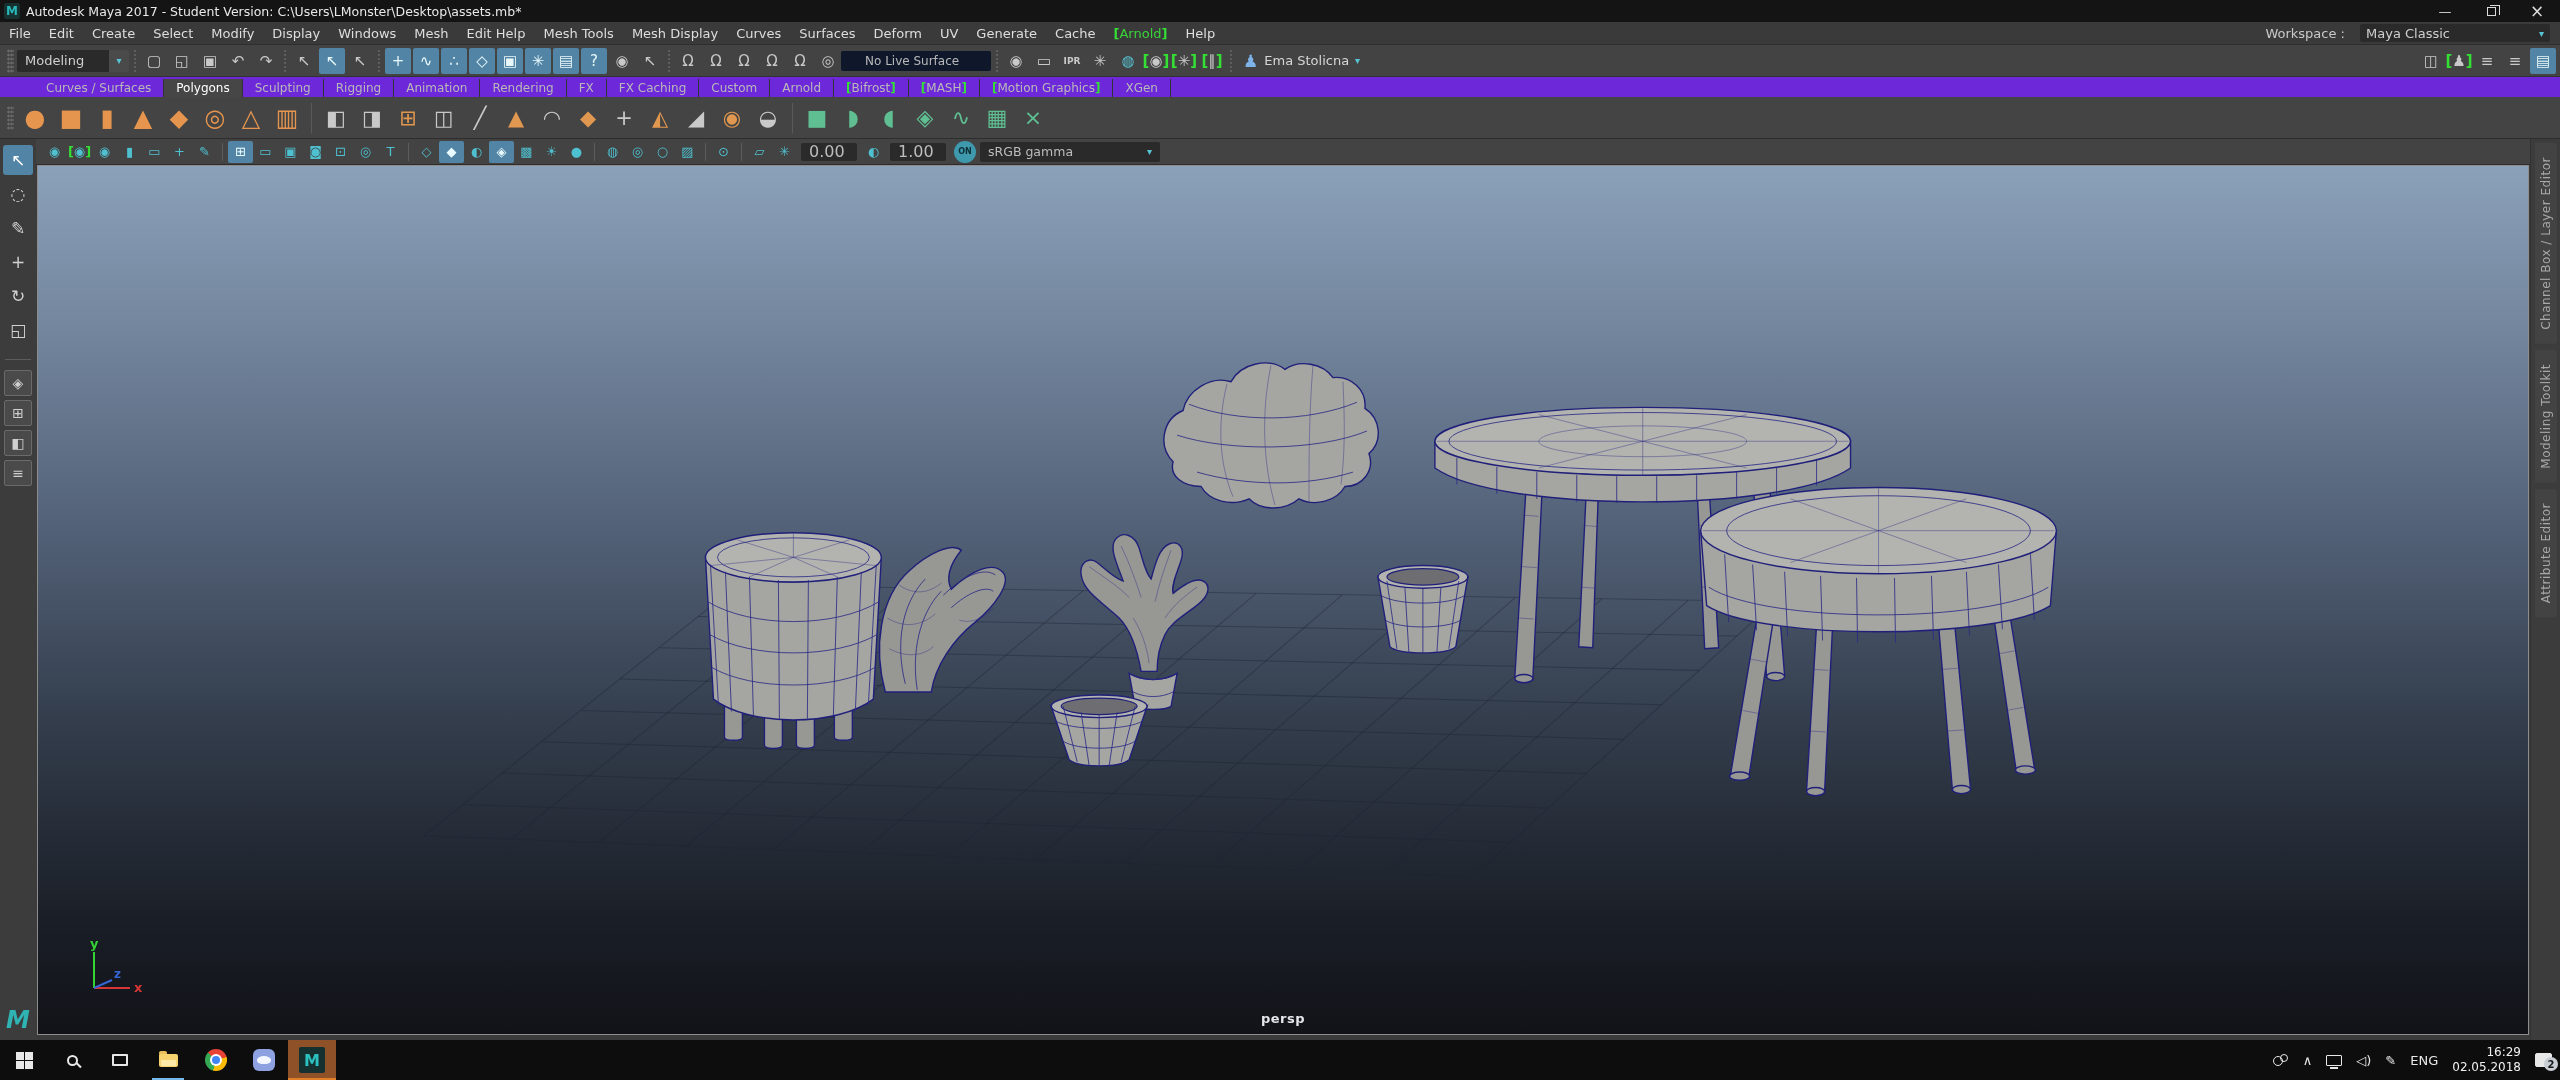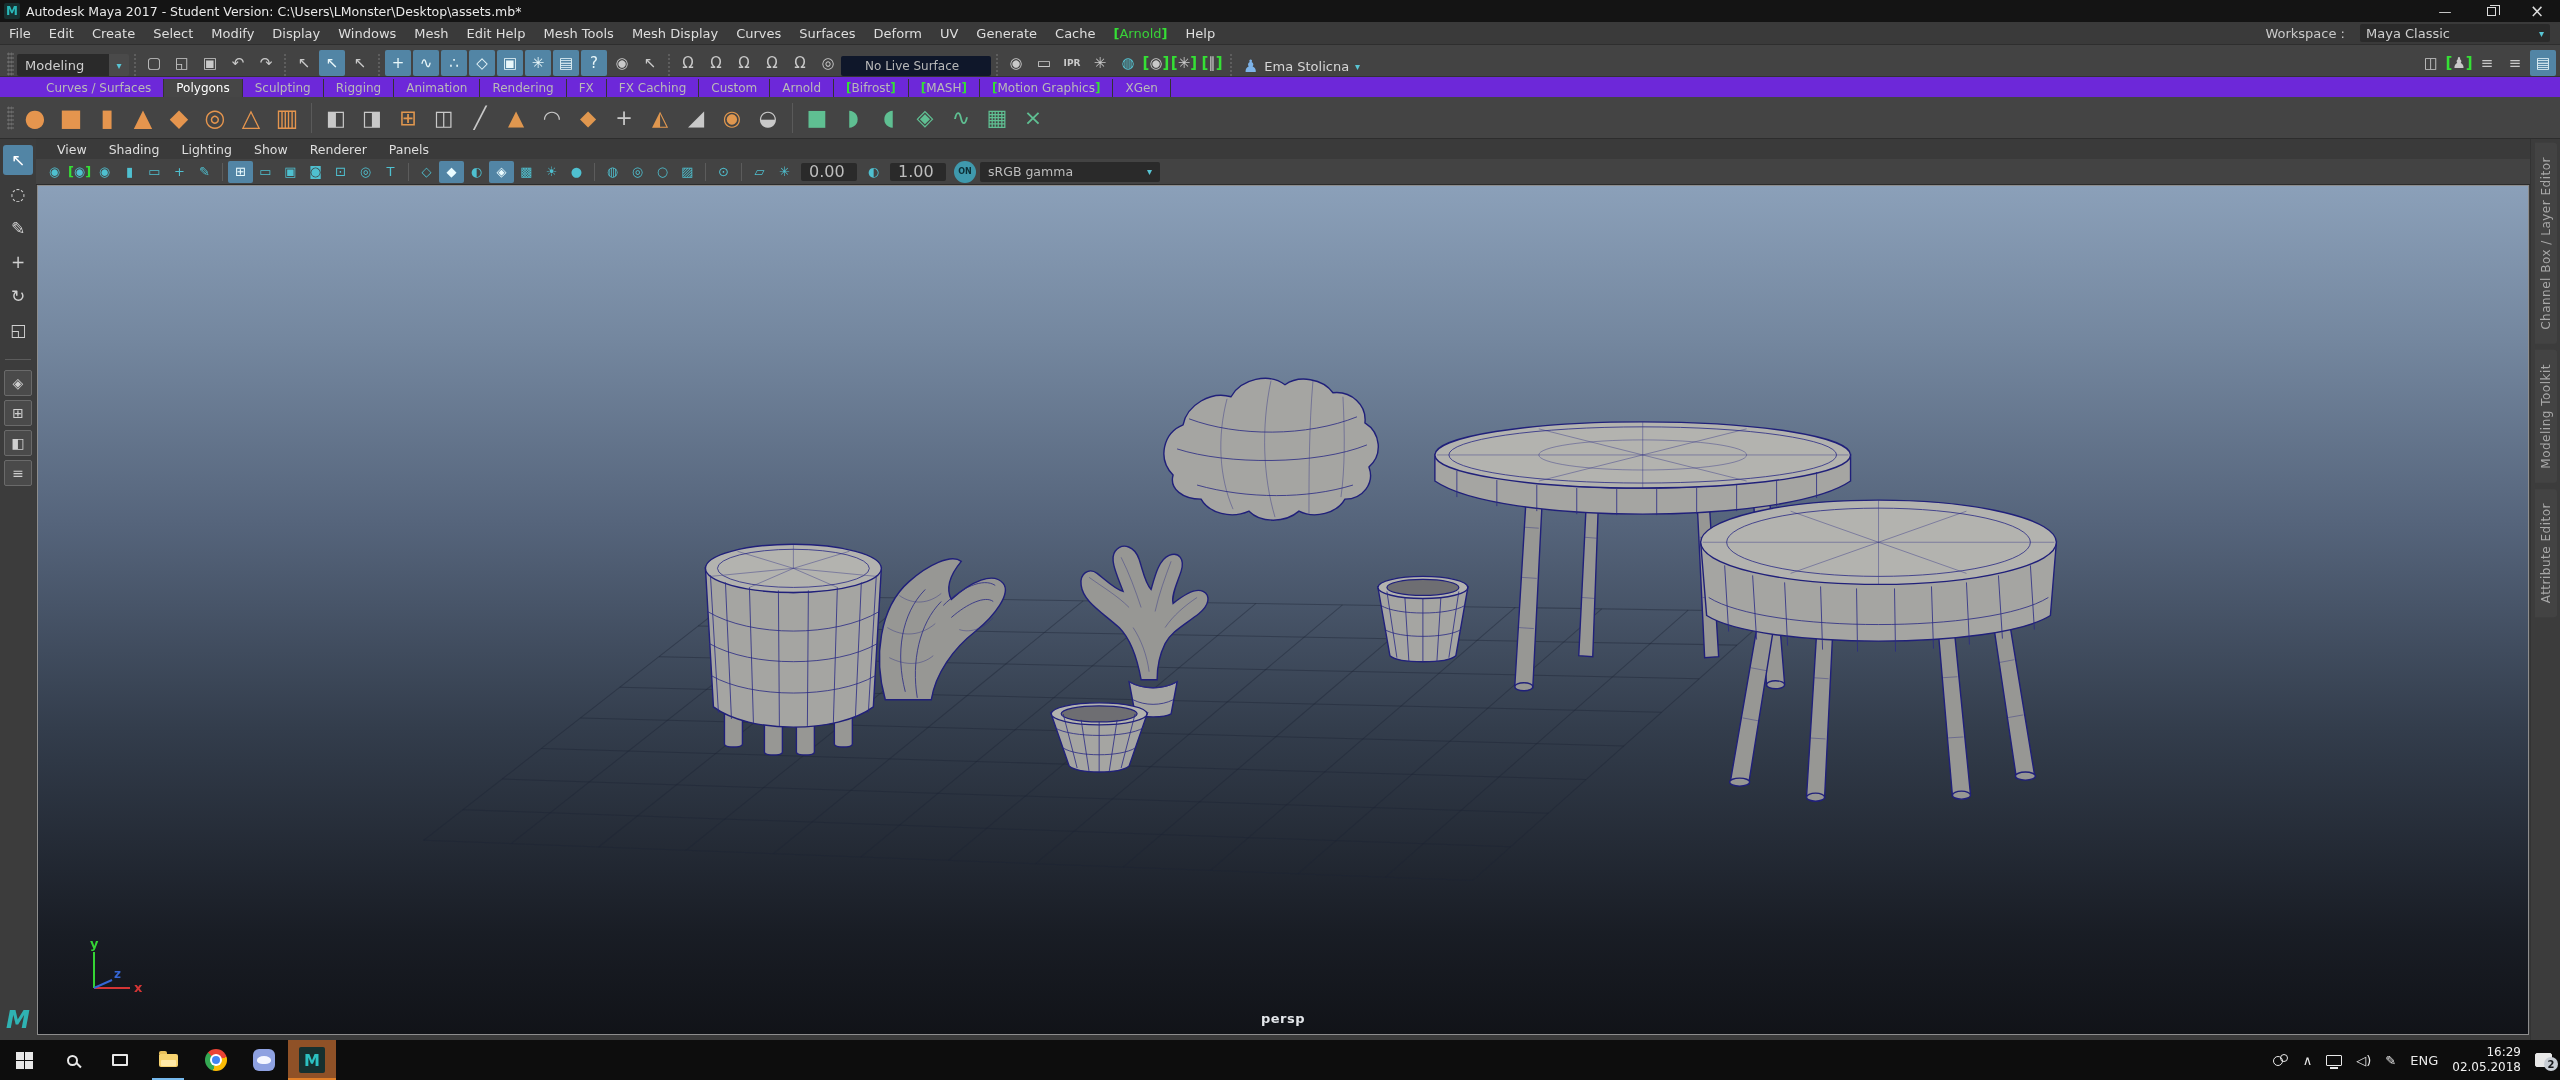--- a/index.html
+++ b/index.html
@@ -21,21 +21,21 @@
   .menu-item { padding:0 9px; color:#dedede; font-size:13px; }
   .menu-item.green { color:#39d339; }
   .bracketed::before { content:"["; color:#35e035; font-weight:700; }
   .bracketed::after { content:"]"; color:#35e035; font-weight:700; }
   .workspace { margin-left:auto; display:flex; align-items:center; gap:15px; padding-right:10px; }
   .workspace .wlabel { color:#c9c9c9; }
   .wselect { width:190px; height:18px; background:#2a2a2a; display:flex; align-items:center; padding:0 6px; color:#cfcfcf; border-radius:2px; }
   .wselect .caret { margin-left:auto; color:#58c5d4; font-size:10px; }
 
   
-  .statusline { height:32px; background:#434343; display:flex; align-items:flex-end; border-bottom:1px solid #333; padding:0 4px; }
+  .statusline { height:32px; background:#434343; display:flex; align-items:center; border-bottom:1px solid #333; padding:0 4px; }
   .grip { width:7px; height:24px; margin:0 3px;
     background-image:radial-gradient(#6a6a6a 1px, transparent 1.2px); background-size:3px 4px; }
   .sep { width:0; height:22px; border-left:2px dotted #5e5e5e; margin:0 5px; }
   .slgroup { display:flex; align-items:center; gap:2px; }
   .sicon { width:26px; height:26px; display:flex; align-items:center; justify-content:center;
     color:#c9c9c9; font-size:15px; border-radius:2px; }
   .sicon.teal { color:#55c3d2; }
   .sicon.active { background:#5285a5; color:#e8f7fa; }
   .sicon.small-txt { font-size:9px; font-weight:700; }
   .field { background:#0f172a; color:#b9b9b9; height:20px; display:flex; align-items:center;
@@ -487,29 +487,20 @@
           <span>◧</span>
         </span>
         <span class="lay-btn">
           <span>≡</span>
         </span>
       </div>
     <span class="maya-logo">M</span>
   </div>
 
   <div class="vpcol">
-    <div class="panel-menus">
-
-    <span class="menu-item">View</span>
-        <span class="menu-item">Shading</span>
-        <span class="menu-item">Lighting</span>
-        <span class="menu-item">Show</span>
-        <span class="menu-item">Renderer</span>
-        <span class="menu-item">Panels</span>
-      </div>
     <div class="panel-toolbar">
       <div style="display:flex;">
 
       <span class="picon">
             <span>◉</span>
           </span>
           <span class="picon bracketed">
             <span>◉</span>
           </span>
           <span class="picon">

